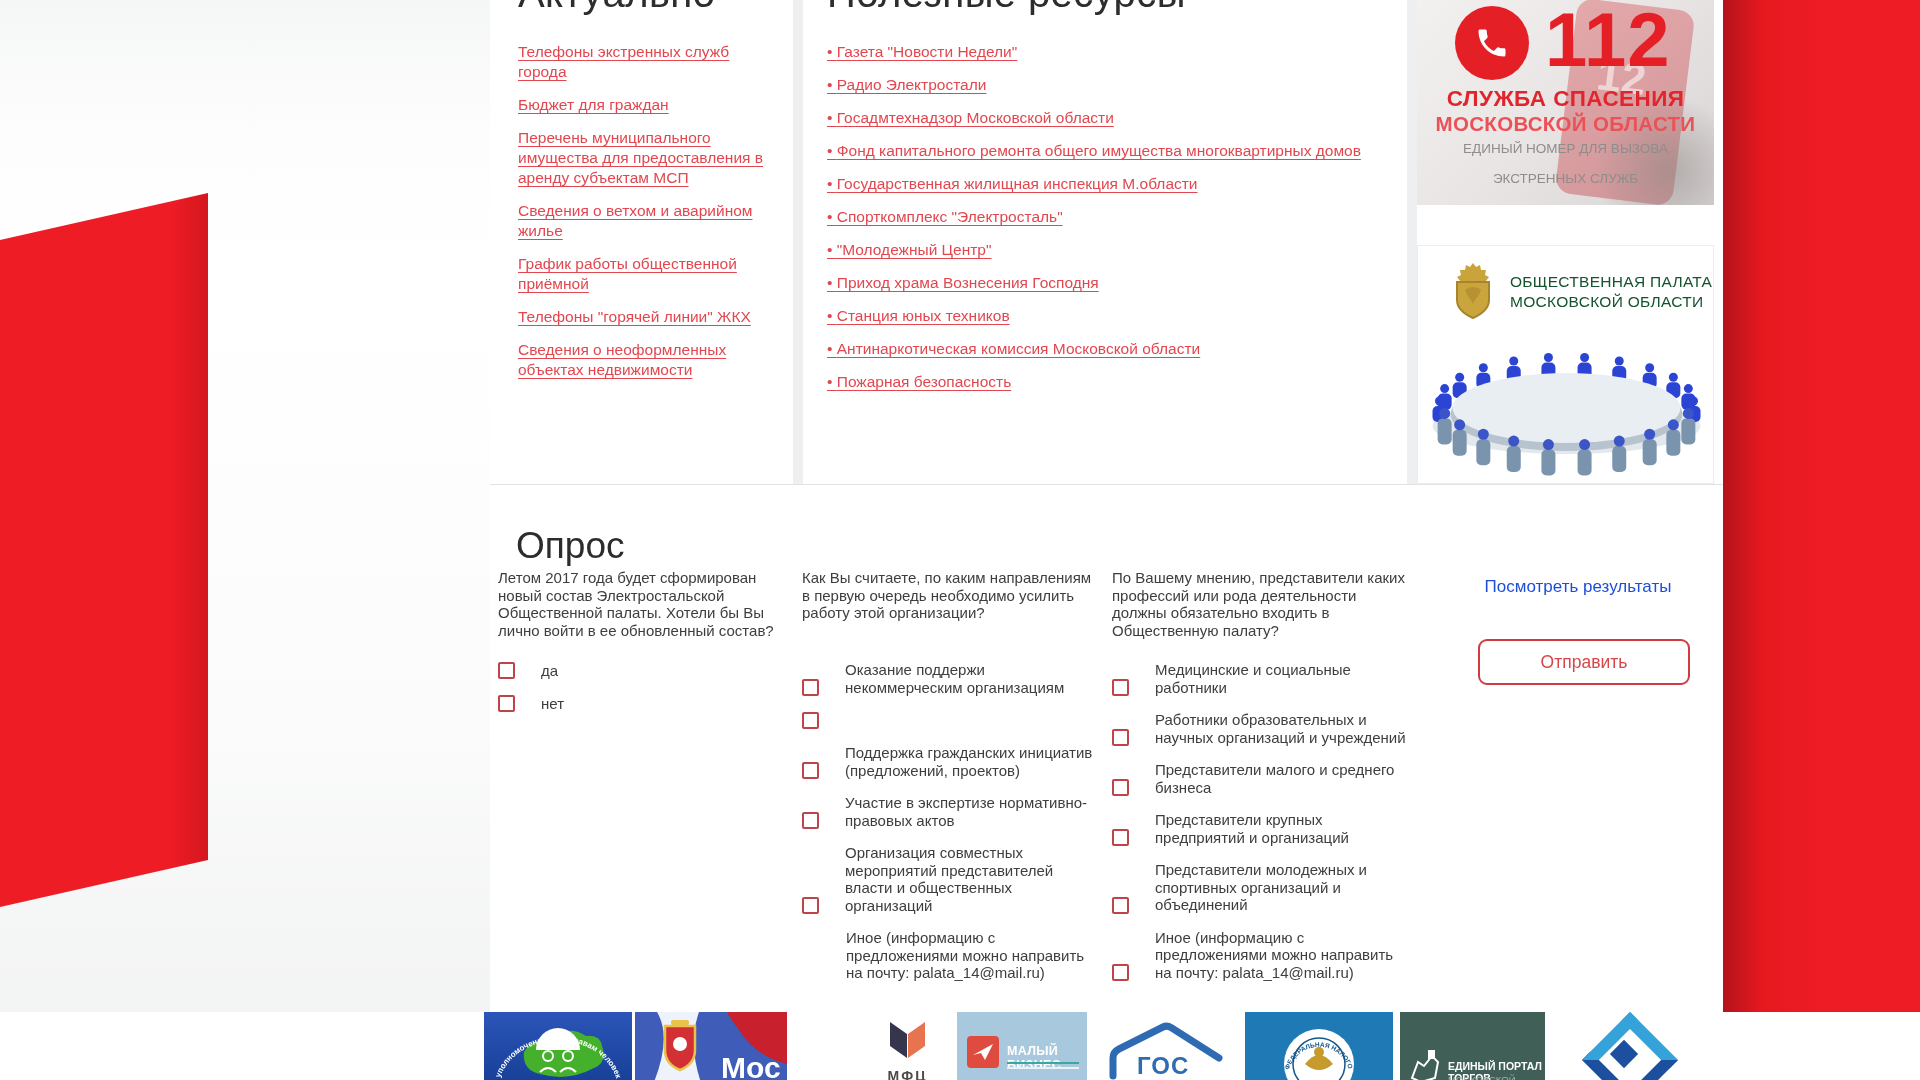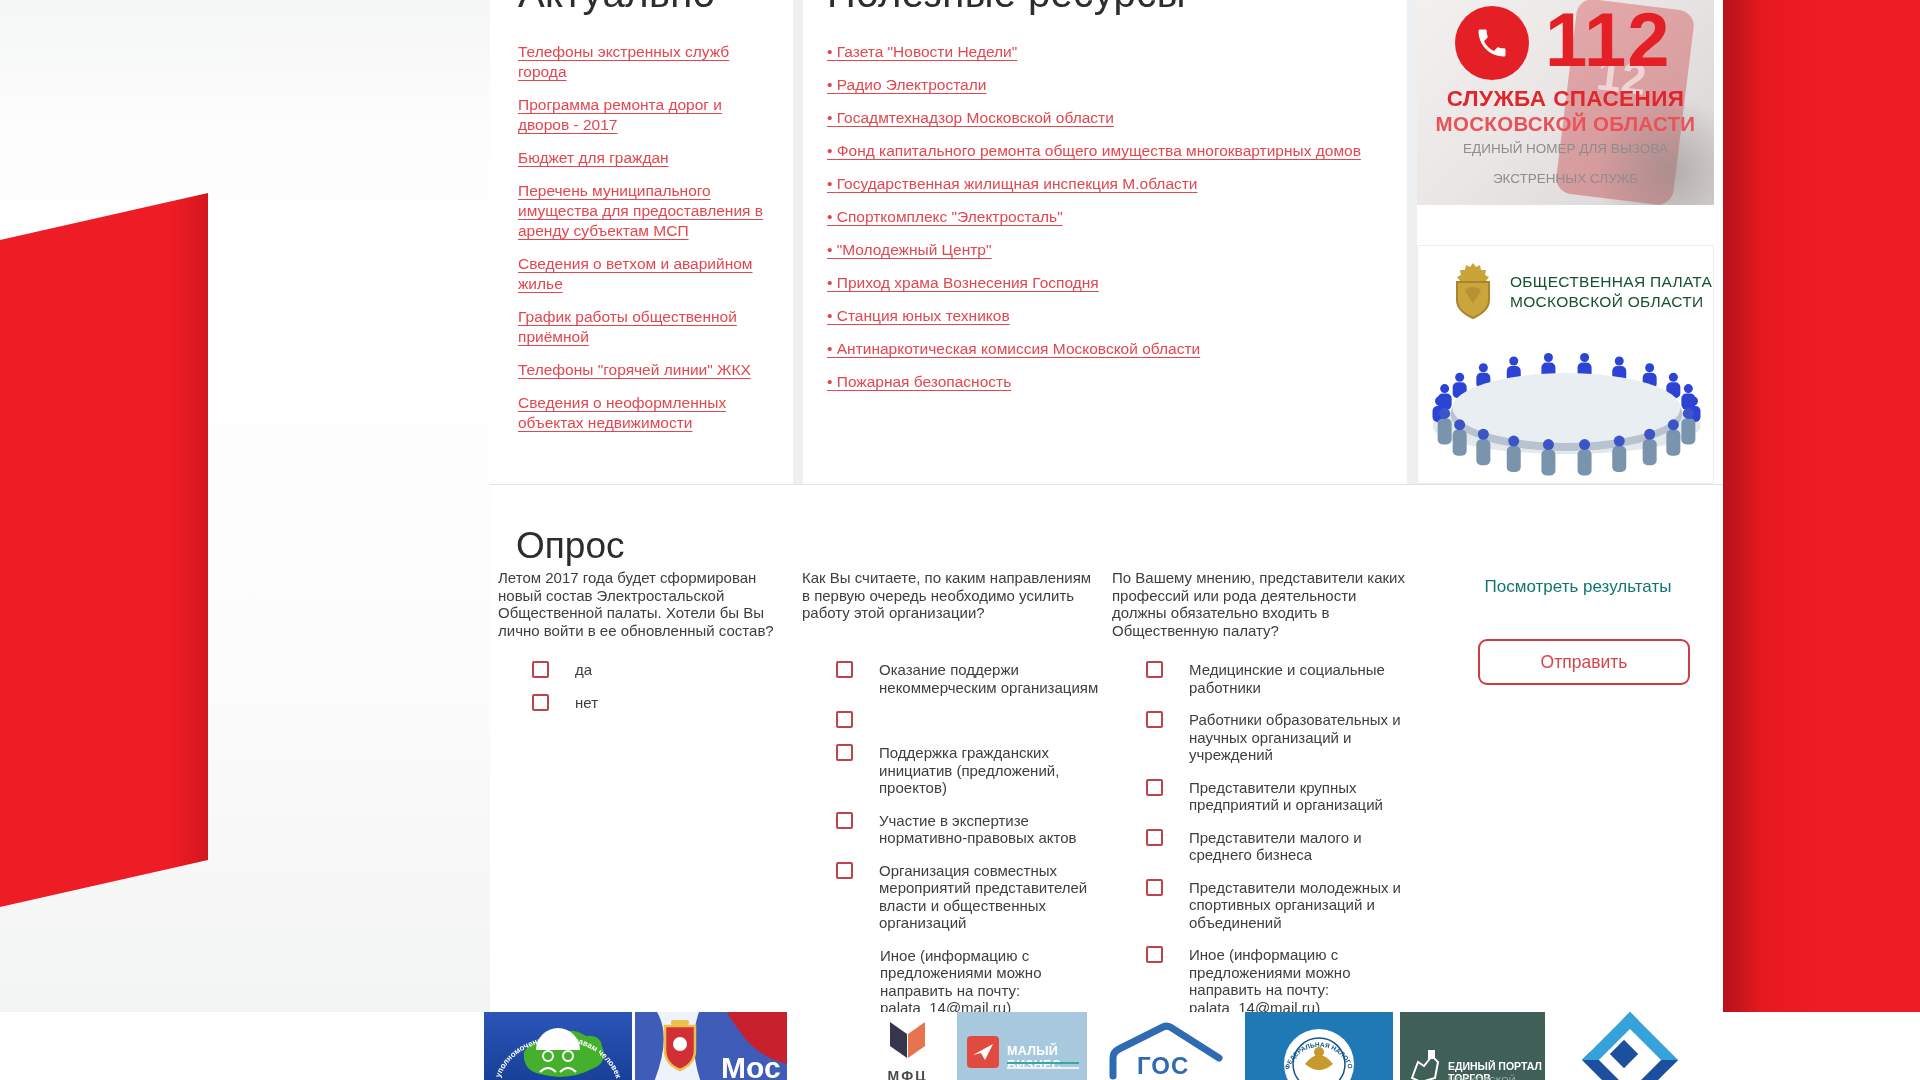--- a/index.html
+++ b/index.html
@@ -48,27 +48,27 @@
   .pemblem{position:absolute;left:32px;top:16px;}
   .ptable{position:absolute;left:0;top:88px;width:297px;height:150px;}
   
   .survey{position:absolute;left:490px;top:484px;width:1233px;height:528px;background:#fff;
     border-top:1px solid #e2e3e3;box-sizing:border-box;}
   .survey h1{position:absolute;left:8px;top:22px;margin:18px;font-size:37px;font-weight:500;color:#2c2c2c;}
   .qcol{position:absolute;top:84px;}
   .qcol1{left:8px;width:292px;}.qcol2{left:312px;width:300px;}.qcol3{left:622px;width:296px;}
   .qtext{font-size:15px;line-height:17.5px;color:#3e3e3e;min-height:84px;}
   .opts{margin-top:8px;}
-  .opt{display:flex;align-items:flex-start;margin-bottom:15px;min-height:18px;margin-left:34px;}
+  .opt{display:flex;align-items:flex-end;margin-bottom:15px;min-height:18px;}
   .cb{flex:0 0 13px;width:13px;height:13px;border:2.5px solid #bf4449;border-radius:2px;background:#fff;
     cursor:pointer;margin-top:0;}
   .cb-spacer{flex:0 0 18px;width:18px;height:18px;}
   .olabel{margin-left:26px;font-size:15px;line-height:17.5px;color:#3e3e3e;}
   .acol{position:absolute;left:988px;top:84px;width:200px;text-align:center;}
-  .results{font-size:17px;color:#0f766e;margin-top:8px;cursor:pointer;}
+  .results{font-size:17px;color:#1d4ed8;margin-top:8px;cursor:pointer;}
   .submit{margin-top:42px;width:212px;height:46px;border:2px solid #ce3c42;border-radius:9px;background:#fff;
     color:#d6474c;font-size:17.5px;cursor:pointer;font-family:"Liberation Sans",sans-serif;}
   
   .ftr{position:absolute;left:0;top:1012px;width:1920px;height:68px;background:#fff;}
   .tile{position:absolute;top:0;height:90px;overflow:hidden;cursor:pointer;}
   .t-omb{left:484px;width:148px;background:linear-gradient(180deg,#2b55b8,#123a8f);}
   .t-mos{left:635px;width:152px;background:#3f5cb8;}
   .t-mfc{left:860px;width:95px;background:#fff;text-align:center;}
   .t-mfc .mfc-label{position:absolute;left:0;top:56px;width:100%;font-size:14px;font-weight:700;color:#4a4a4a;letter-spacing:2px;}
   .t-mb{left:957px;width:130px;background:#a8c8de;}
@@ -95,21 +95,20 @@
   <div class="red-wedge"></div>
 </div>
 <div class="right-red"></div>
 <div class="sliver s1"></div>
 <div class="sliver s2"></div>
 
 <section class="card card-actual">
   <h2>Актуально</h2>
   <nav>
     <a class="clink">Телефоны экстренных служб города</a>
-    <a class="clink">Программа ремонта дорог и дворов - 2017</a>
     <a class="clink">Бюджет для граждан</a>
     <a class="clink">Перечень муниципального имущества для предоставления в аренду субъектам МСП</a>
     <a class="clink">Сведения о ветхом и аварийном жилье</a>
     <a class="clink">График работы общественной приёмной</a>
     <a class="clink">Телефоны "горячей линии" ЖКХ</a>
     <a class="clink">Сведения о неоформленных объектах недвижимости</a>
   </nav>
 </section>
 
 <section class="card card-res">
@@ -309,25 +308,25 @@
       <div class="opt">
         <span class="cb"></span>
         <span class="olabel">Медицинские и социальные работники</span>
       </div>
       <div class="opt">
         <span class="cb"></span>
         <span class="olabel">Работники образовательных и научных организаций и учреждений</span>
       </div>
       <div class="opt">
         <span class="cb"></span>
+        <span class="olabel">Представители малого и среднего бизнеса</span>
+      </div>
+      <div class="opt">
+        <span class="cb"></span>
         <span class="olabel">Представители крупных предприятий и организаций</span>
-      </div>
-      <div class="opt">
-        <span class="cb"></span>
-        <span class="olabel">Представители малого и среднего бизнеса</span>
       </div>
       <div class="opt">
         <span class="cb"></span>
         <span class="olabel">Представители молодежных и спортивных организаций и объединений</span>
       </div>
       <div class="opt">
         <span class="cb"></span>
         <span class="olabel">Иное (информацию с предложениями можно направить на почту: palata_14@mail.ru)</span>
       </div>
     </div>

